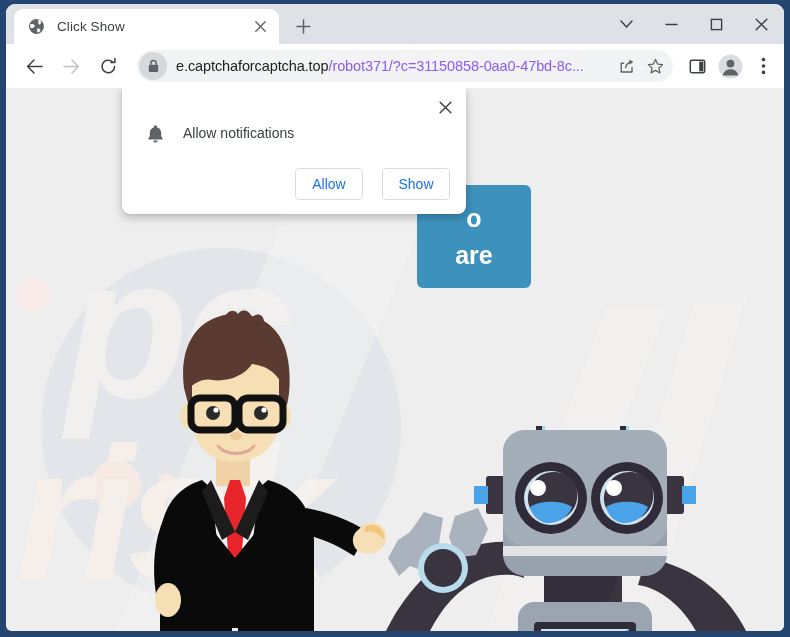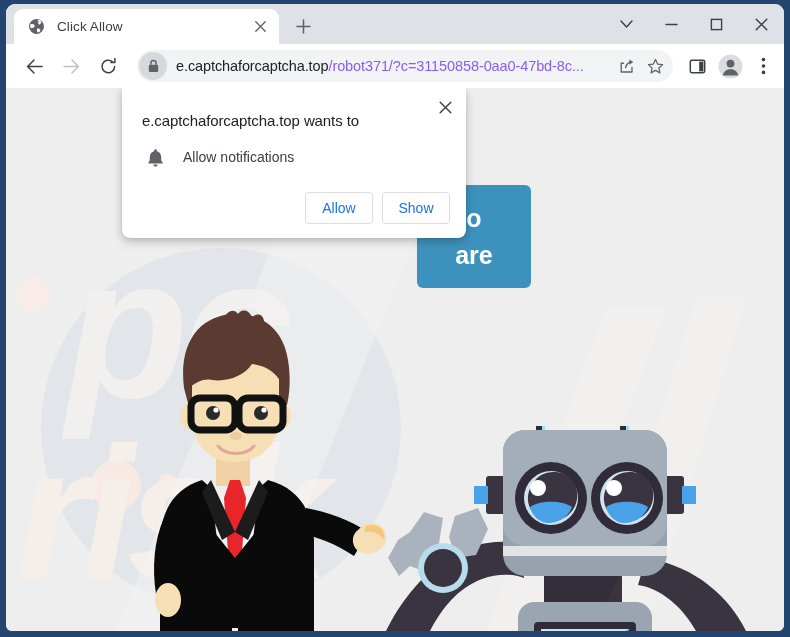--- a/index.html
+++ b/index.html
@@ -265,21 +265,21 @@
     margin-right: 16px;
   }
   #dialog-permission-label {
     font-size: 14px;
     color: #3c4043;
   }
 
   #dialog-actions {
     display: flex;
     justify-content: flex-end;
-    gap: 9px;
+    gap: 19px;
     margin-top: 23px;
   }
   .dlg-btn {
     min-width: 68px;
     height: 32px;
     padding: 0 14px;
     background: #ffffff;
     border: 1px solid #dadce0;
     border-radius: 4px;
     color: #1a73e8;
@@ -306,21 +306,21 @@
 
       <div id="tab-active">
         <span id="tab-favicon">
           <svg width="17" height="17" viewBox="0 0 17 17">
             <circle cx="8.5" cy="8.5" r="7.4" fill="#5f6368"></circle>
             <path d="M2.2 6.3 Q5 5.2 6.4 7.1 Q7.4 8.6 5.6 9.6 Q3.4 10.8 2.4 9.4 Z" fill="#ffffff"></path>
             <path d="M9.4 2.0 Q11.2 3.1 10.3 4.7 Q9.6 6.1 10.9 6.4 Q12.6 6.8 13.1 4.6 Q13.4 3.2 12.0 2.2 Z" fill="#ffffff"></path>
             <path d="M9.2 10.6 Q11.4 10.0 12.2 11.5 Q12.9 12.8 11.4 14.0 Q10.1 15.0 9.3 13.7 Q8.6 12.5 9.2 10.6 Z" fill="#ffffff"></path>
           </svg>
         </span>
-        <span id="tab-title">Click Allow</span>
+        <span id="tab-title">Click Show</span>
         <span id="tab-close">
           <svg width="11" height="11" viewBox="0 0 11 11">
             <path d="M0.8 0.8 L10.2 10.2 M10.2 0.8 L0.8 10.2" stroke="#5f6368" stroke-width="1.35" stroke-linecap="round"></path>
           </svg>
         </span>
       </div>
 
       <div id="new-tab-button">
         <svg width="15" height="15" viewBox="0 0 15 15">
           <path d="M7.5 1 L7.5 14 M1 7.5 L14 7.5" stroke="#5f6368" stroke-width="1.5" stroke-linecap="round"></path>
@@ -539,21 +539,20 @@
         <span>are</span>
       </div>
 
       <div id="permission-dialog">
         <div id="dialog-close">
           <svg width="13" height="13" viewBox="0 0 13 13">
             <path d="M1.2 1.2 L11.8 11.8 M11.8 1.2 L1.2 11.8" stroke="#3c4043" stroke-width="1.45" stroke-linecap="round"></path>
           </svg>
         </div>
 
-        <div id="dialog-title">e.captchaforcaptcha.top wants to</div>
 
         <div id="dialog-permission-row">
           <span id="bell-icon-wrap">
             <svg width="17" height="19" viewBox="0 0 17 19">
               <path d="M8.5 1.2 C9.3 1.2 9.9 1.8 9.9 2.6 L9.9 3.2 C12.5 3.9 14.2 6.2 14.2 9.0 L14.2 12.3 L15.6 14.6 L15.6 15.4 L1.4 15.4 L1.4 14.6 L2.8 12.3 L2.8 9.0 C2.8 6.2 4.5 3.9 7.1 3.2 L7.1 2.6 C7.1 1.8 7.7 1.2 8.5 1.2 Z" fill="#5f6368"></path>
               <path d="M6.4 16.4 L10.6 16.4 C10.6 17.7 9.7 18.6 8.5 18.6 C7.3 18.6 6.4 17.7 6.4 16.4 Z" fill="#5f6368"></path>
             </svg>
           </span>
           <span id="dialog-permission-label">Allow notifications</span>
         </div>

